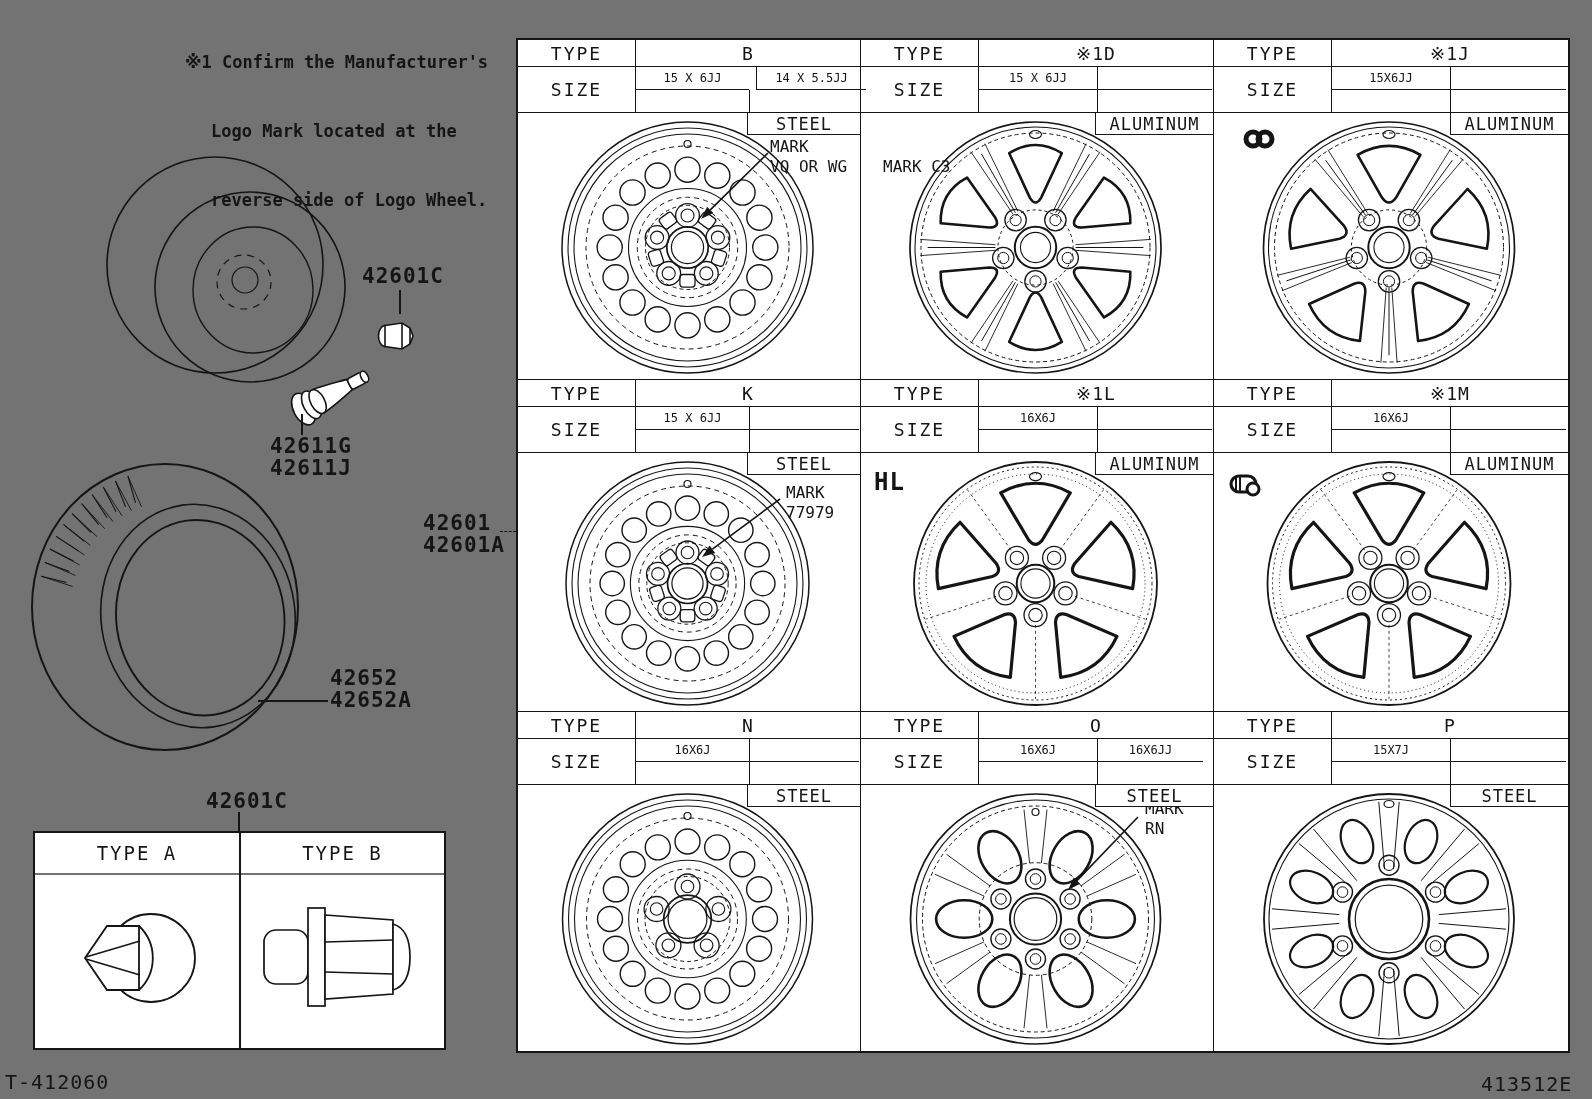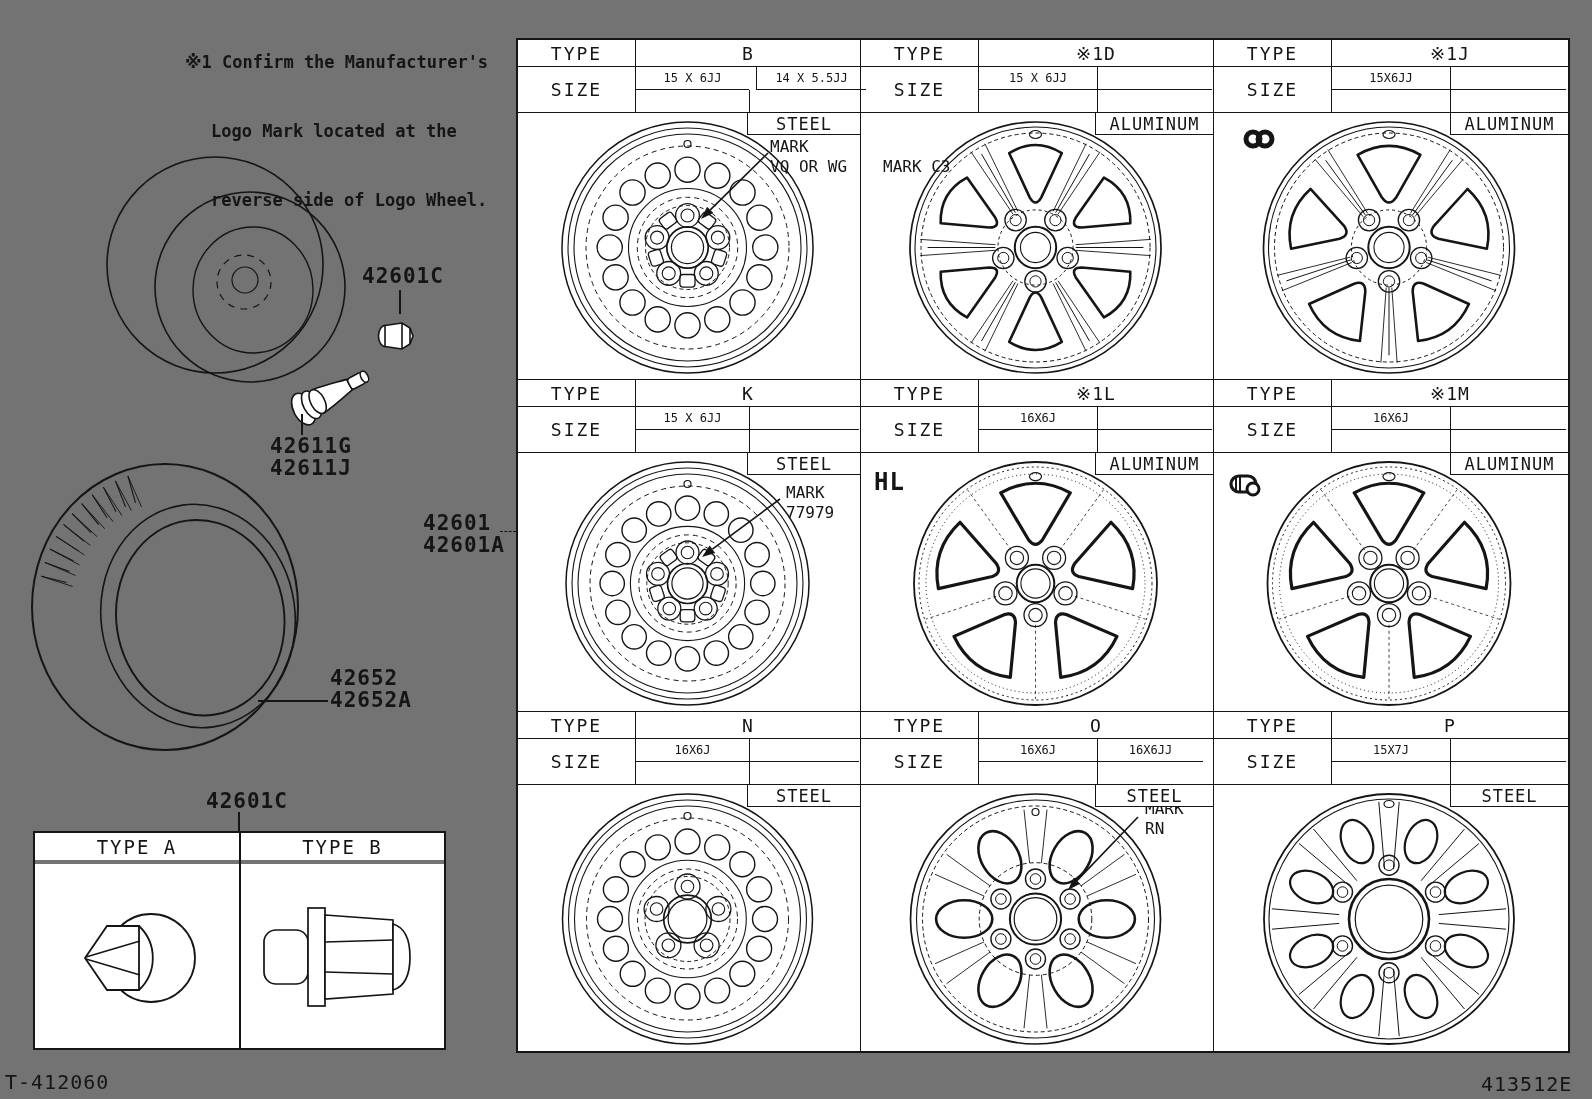--- a/index.html
+++ b/index.html
@@ -8,22 +8,22 @@
   .note{position:absolute;left:185px;top:5px;font-size:17px;line-height:23px;font-weight:bold;white-space:pre}
   .note .ind{padding-left:26px}
   .plabel{position:absolute;font-weight:bold;font-size:21px;line-height:21px;letter-spacing:1px;white-space:pre}
   .code{position:absolute;font-size:20px;letter-spacing:1px}
   .vline{position:absolute;width:1.6px;background:#151515}
   .hline{position:absolute;height:1.6px;background:#151515}
   .hdash{position:absolute;height:0;border-top:1.8px dashed #151515}
   .fig{position:absolute}
   .fig svg{display:block}
   #nut-table{position:absolute;border:2px solid #151515;background:#fff;box-sizing:border-box}
-  .nt-h{position:absolute;top:0;height:31px;display:flex;align-items:center;justify-content:center;
-        font-size:19px;letter-spacing:2px;border-bottom:4px solid #737373;box-sizing:border-box}
+  .nt-h{position:absolute;top:0;height:42px;display:flex;align-items:center;justify-content:center;
+        font-size:19px;letter-spacing:2px;border-bottom:2px solid #737373;box-sizing:border-box}
   .nt-div{position:absolute;left:204px;top:0;bottom:0;width:2px;background:#151515}
   #grid{position:absolute;left:516px;top:38px;display:grid;grid-template-columns:343px 353px 354px;
         grid-template-rows:340px 332px 339px;border:2px solid #151515;background:#fff}
   .cell{position:relative;border-right:1.6px solid #151515;border-bottom:1.6px solid #151515;box-sizing:border-box}
   .cell:nth-child(3n){border-right:none}
   .cell:nth-child(n+7){border-bottom:none}
   .trow{position:absolute;left:0;top:0;width:100%;height:27px;border-bottom:1.6px solid #151515;box-sizing:border-box}
   .tlabel,.slabel{position:absolute;left:0;top:0;width:118px;height:100%;border-right:1.6px solid #151515;
         box-sizing:border-box;display:flex;align-items:center;justify-content:center;font-size:18px;letter-spacing:2px}
   .tval{position:absolute;left:118px;right:0;top:0;height:100%;display:flex;align-items:center;justify-content:center;

